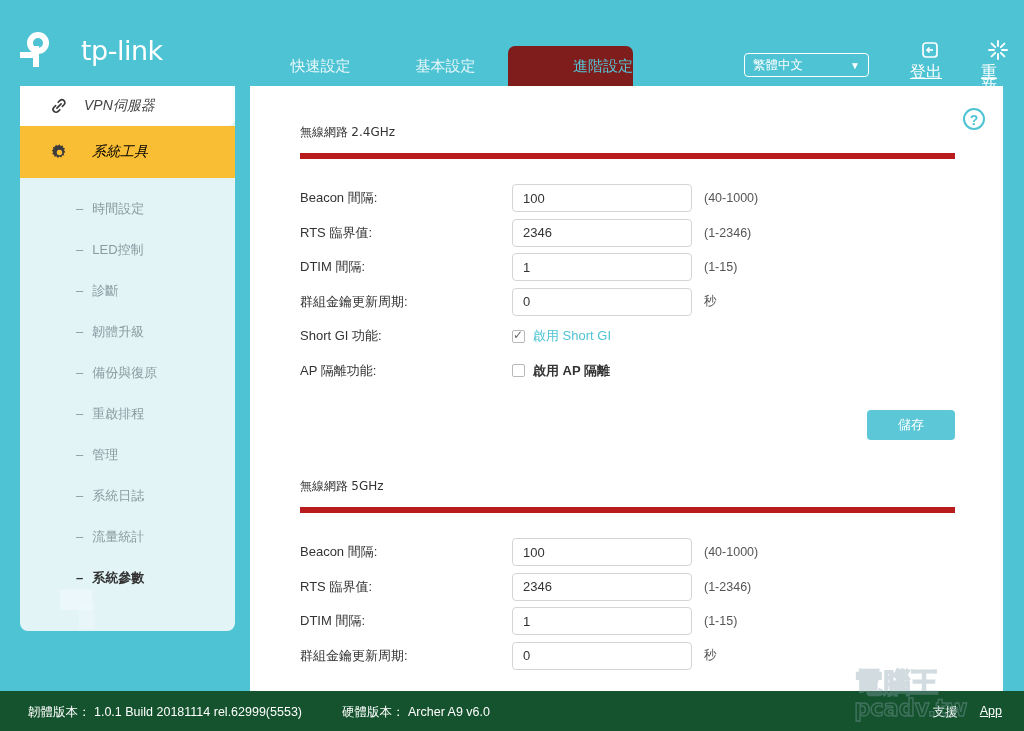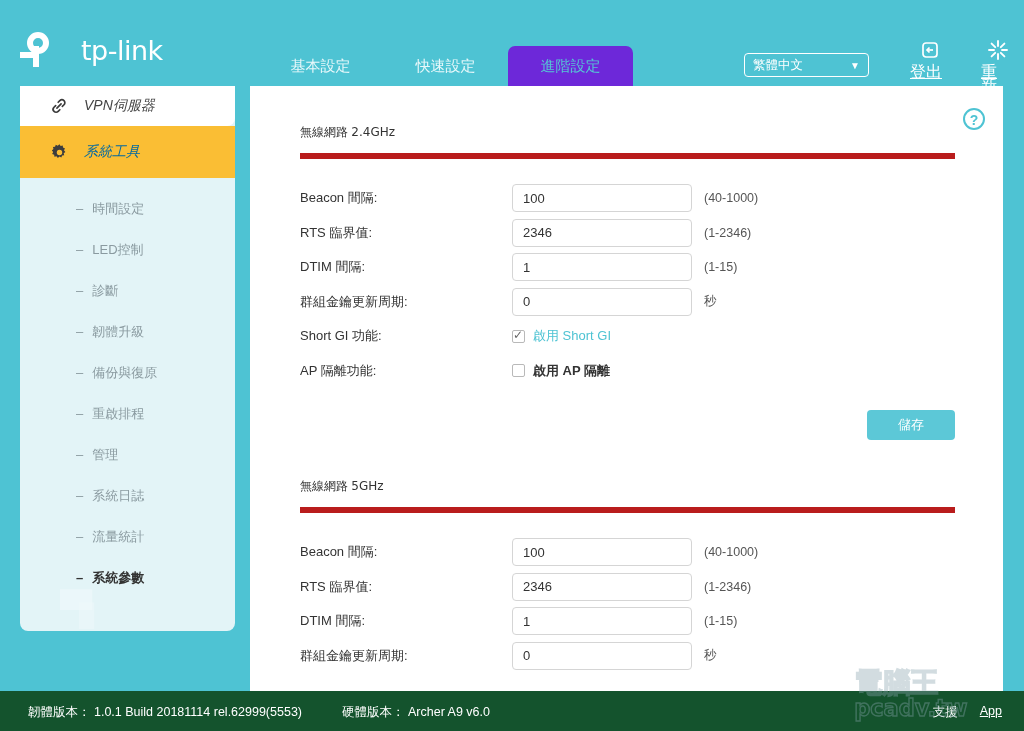--- a/index.html
+++ b/index.html
@@ -77,26 +77,27 @@
   .nav-tab {
     font-size: 15px;
     color: #e8f8fa;
     padding: 9px 0 10px 0;
     width: 125px;
     text-align: center;
     cursor: pointer;
     user-select: none;
   }
   .nav-tab.active {
-    background: #6d28d9;
+    background: #7f1d1d;
     color: #55c5d5;
     border-radius: 7px 7px 0 0;
     height: 40px;
     box-sizing: border-box;
     padding-top: 11px;
+    text-align: right;
   }
 
   .lang-select {
     position: absolute;
     right: 155px; top: 53px;
     width: 125px;
     height: 24px;
     border: 1px solid #fff;
     border-radius: 4px;
     background: transparent;
@@ -158,21 +159,21 @@
     box-sizing: border-box;
     cursor: pointer;
   }
   .side-ic {
     width: 22px; height: 22px;
     margin-right: 14px;
     flex: none;
     display: flex; align-items: center; justify-content: center;
   }
   .side-label { font-size: 14px; color: #444; font-style: italic; }
-  .side-main .side-label { color: #0369a1; }
+  .side-main .side-label { color: #000000; margin-left: 8px; }
 
   .sub-list { padding-top: 10px; }
   .sub-item {
     height: 41px;
     display: flex;
     align-items: center;
     padding-left: 56px;
     font-size: 13px;
     color: #8a9aa0;
     cursor: pointer;
@@ -342,22 +343,22 @@
   <div class="logo">
     <div class="logo-mark">
       <div class="ring"></div>
         <div class="stem"></div>
         <div class="foot"></div>
     </div>
     <div class="logo-text">tp-link</div>
   </div>
 
   <div class="nav-tabs">
+    <div class="nav-tab">快速設定</div>
     <div class="nav-tab">基本設定</div>
-    <div class="nav-tab">快速設定</div>
     <div class="nav-tab active">進階設定</div>
   </div>
 
   <div class="lang-select">
     <span>繁體中文</span>
     <span class="chev">▼</span>
   </div>
 
   <div class="hdr-action act-logout">
     <span class="ic">

